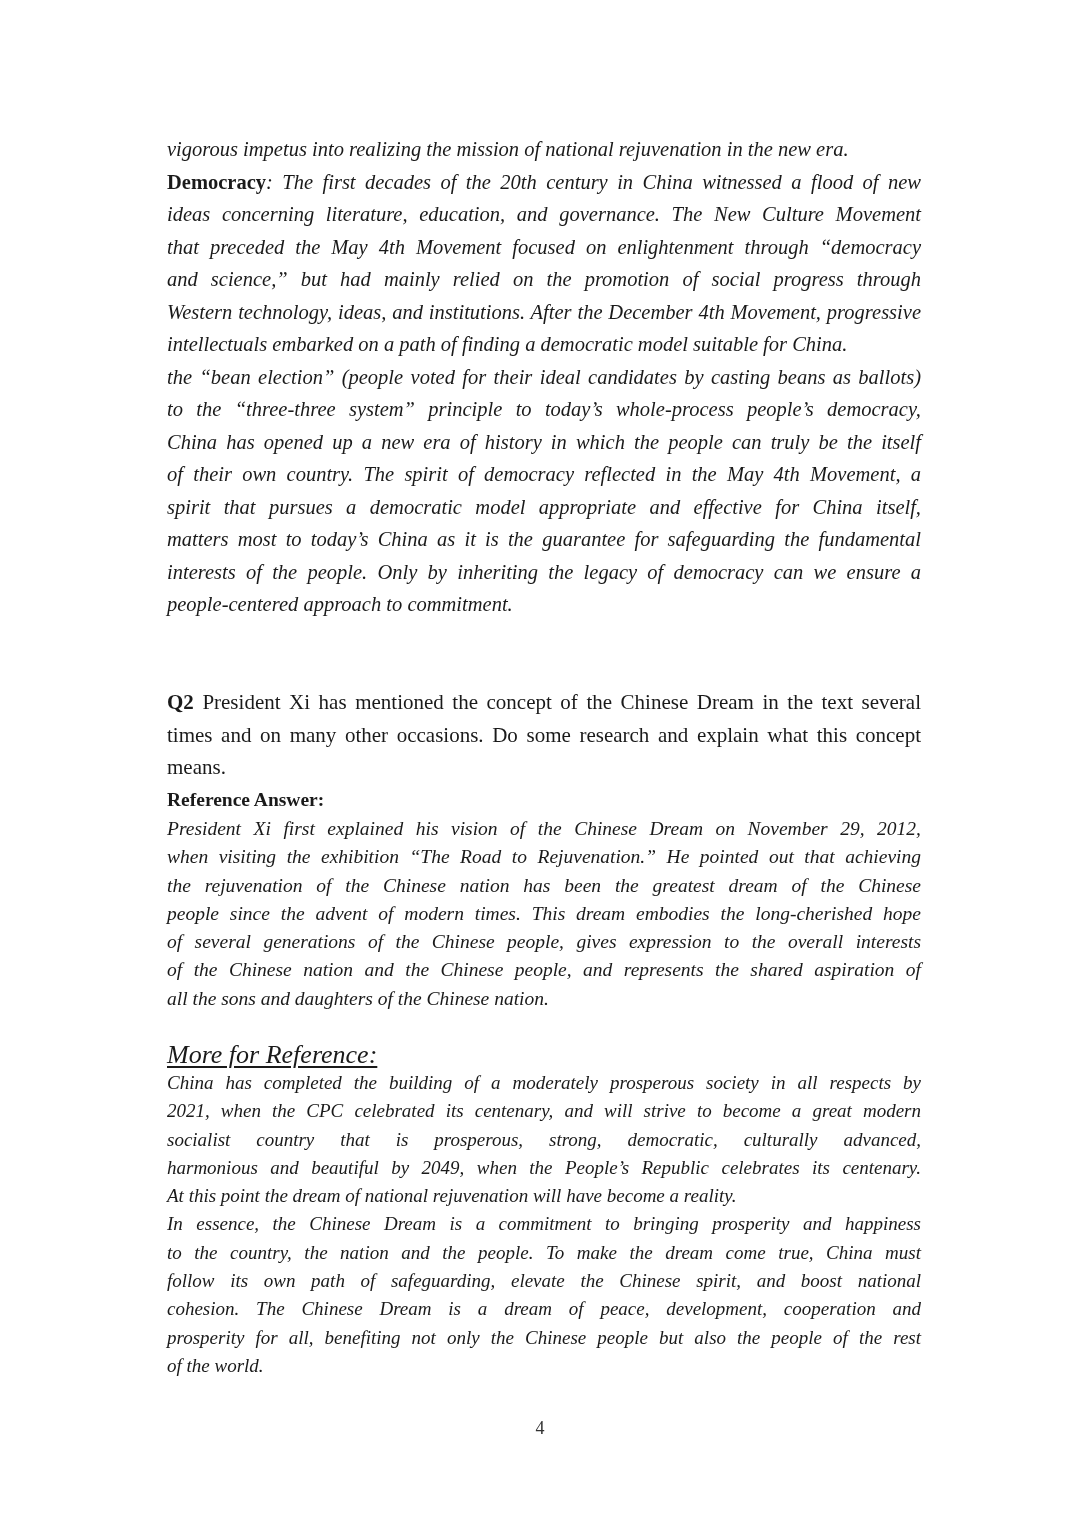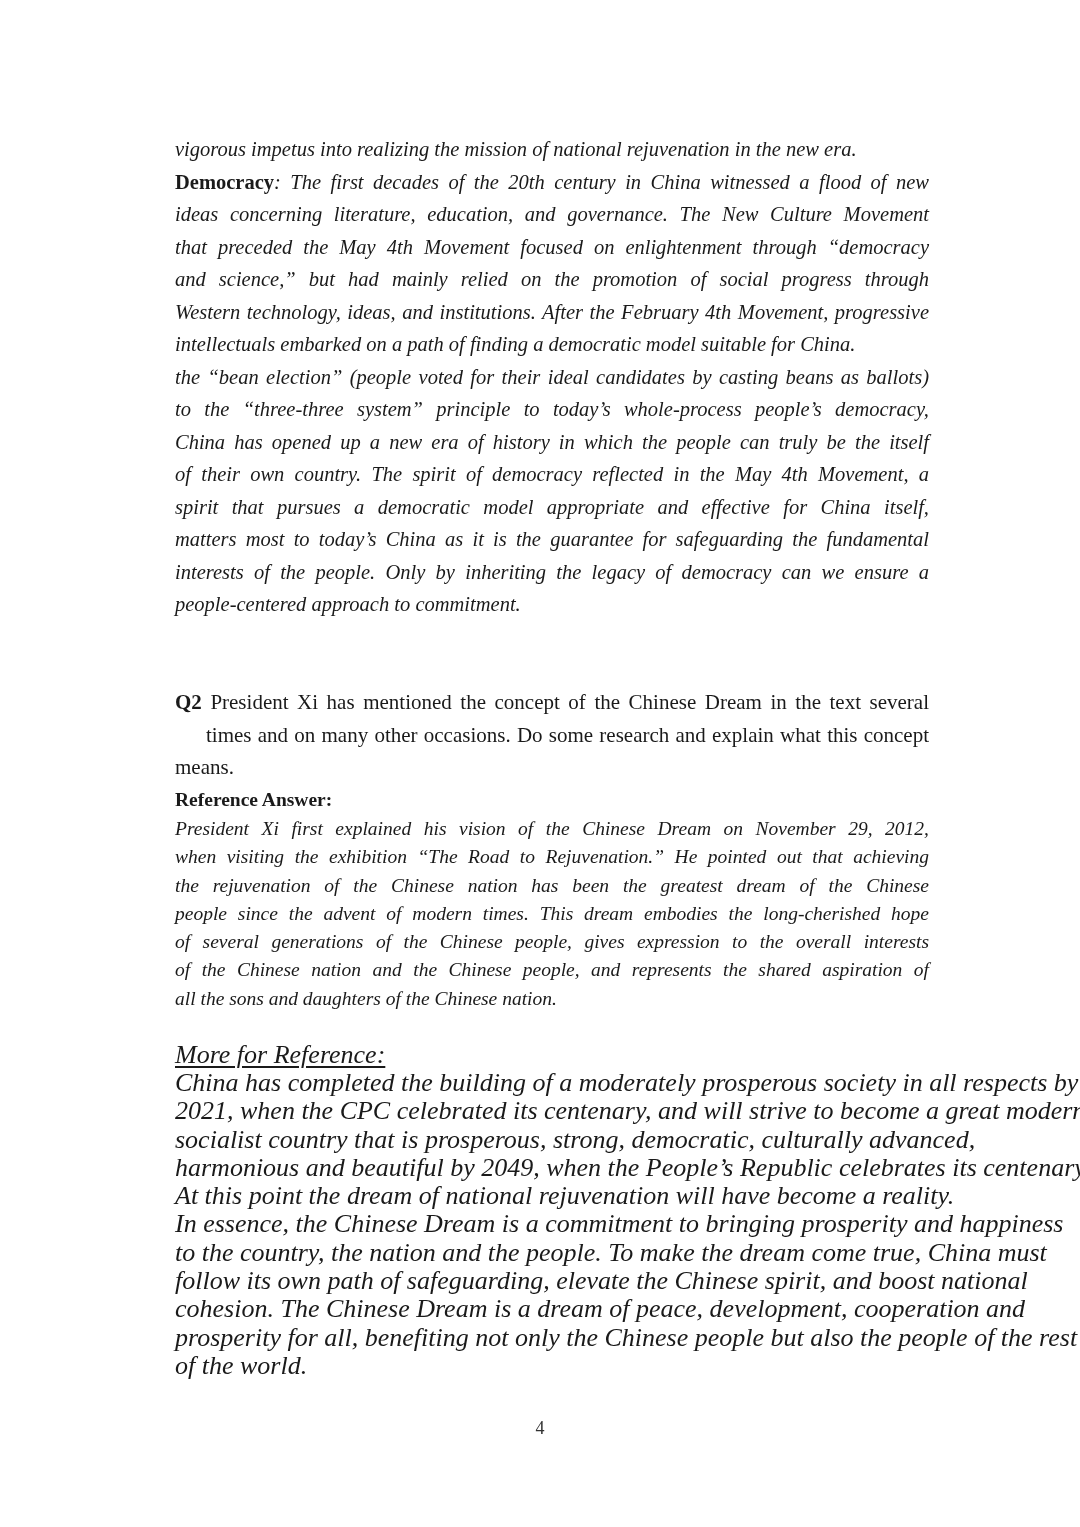--- a/index.html
+++ b/index.html
@@ -16,21 +16,21 @@
       color: #1a1a1a;
     }
     .page {
       position: absolute;
       left: 163px;
       width: 754px;
       top: 0;
     }
     .block {
       position: absolute;
-      left: 12px;
+      left: 4px;
       width: 754px;
     }
     .line {
       display: block;
       white-space: nowrap;
       text-align: justify;
       text-align-last: justify;
       overflow: visible;
     }
     .line.last {
@@ -53,21 +53,21 @@
     #ref-head .line { height: 28px; line-height: 28px; }
 
     
     #ref-body { top: 815px; font-size: 19.5px; }
     #ref-body .line { height: 28.3px; line-height: 28.3px; }
 
     
     #more-head { top: 1041px; font-size: 26px; }
     #more-head .line { height: 28px; line-height: 28px; }
 
-    #more-body { top: 1069px; font-size: 26px; }
+    #more-body { top: 1069px; font-size: 19px; }
     #more-body .line { height: 28.3px; line-height: 28.3px; }
 
     .page-number {
       position: absolute;
       left: 0;
       width: 1080px;
       top: 1418px;
       text-align: center;
       font-size: 18px;
       color: #333333;
@@ -77,35 +77,35 @@
 <body>
 
 <div class="page">
 
   <div class="block it" id="sec1">
     <span class="line last">vigorous impetus into realizing the mission of national rejuvenation in the new era.</span>
     <span class="line" style="word-spacing: 0px;"><span class="b">Democracy</span><span>: </span><span>The first decades of the 20th century in China witnessed a flood of new</span></span>
     <span class="line" style="word-spacing: 0px;">ideas concerning literature, education, and governance. The New Culture Movement</span>
     <span class="line" style="word-spacing: 0px;">that preceded the May 4th Movement focused on enlightenment through “democracy</span>
     <span class="line" style="word-spacing: 0px;">and science,” but had mainly relied on the promotion of social progress through</span>
-    <span class="line" style="word-spacing: 0px;">Western technology, ideas, and institutions. After the February 4th Movement, progressive</span>
+    <span class="line" style="word-spacing: 0px;">Western technology, ideas, and institutions. After the December 4th Movement, progressive</span>
     <span class="line last">intellectuals embarked on a path of finding a democratic model suitable for China.</span>
     <span class="line" style="word-spacing: 0px;">the “bean election” (people voted for their ideal candidates by casting beans as ballots)</span>
     <span class="line" style="word-spacing: 0px;">to the “three-three system” principle to today’s whole-process people’s democracy,</span>
     <span class="line" style="word-spacing: 0px;">China has opened up a new era of history in which the people can truly be the itself</span>
     <span class="line" style="word-spacing: 0px;">of their own country. The spirit of democracy reflected in the May 4th Movement, a</span>
     <span class="line" style="word-spacing: 0px;">spirit that pursues a democratic model appropriate and effective for China itself,</span>
     <span class="line" style="word-spacing: 0px;">matters most to today’s China as it is the guarantee for safeguarding the fundamental</span>
     <span class="line" style="word-spacing: 0px;">interests of the people. Only by inheriting the legacy of democracy can we ensure a</span>
     <span class="line last">people-centered approach to commitment.</span>
   </div>
 
   <div class="block" id="q2">
     <span class="line" style="word-spacing: 0px;"><span class="b">Q2</span><span> President Xi has mentioned the concept of the Chinese Dream in the text several</span></span>
-    <span class="line" style="word-spacing: 0px; margin-left: 31px;">times and on many other occasions. Do some research and explain what this concept</span>
+    <span class="line" style="word-spacing: 0px;">times and on many other occasions. Do some research and explain what this concept</span>
     <span class="line last">means.</span>
   </div>
 
   <div class="block" id="ref-head">
     <span class="line last b">Reference Answer:</span>
   </div>
 
   <div class="block it" id="ref-body">
     <span class="line" style="word-spacing: 0px;">President Xi first explained his vision of the Chinese Dream on November 29, 2012,</span>
     <span class="line" style="word-spacing: 0px;">when visiting the exhibition “The Road to Rejuvenation.” He pointed out that achieving</span>

